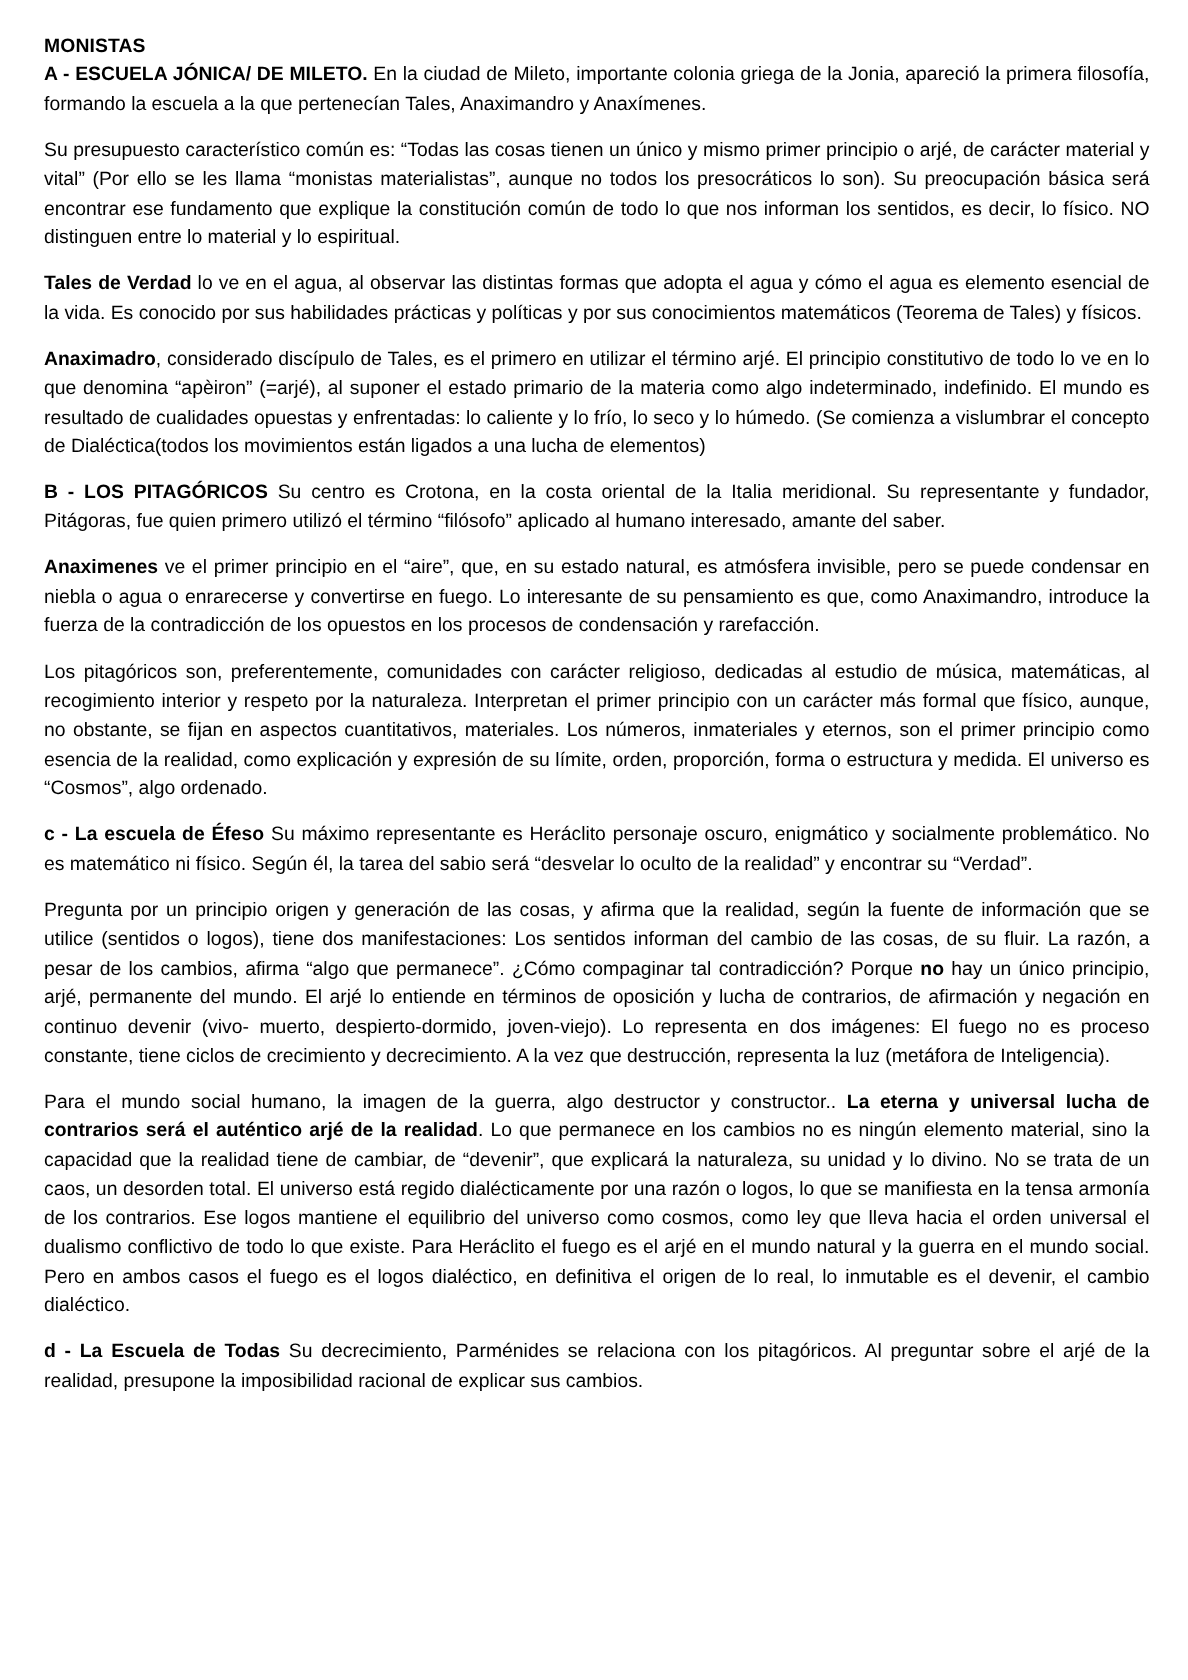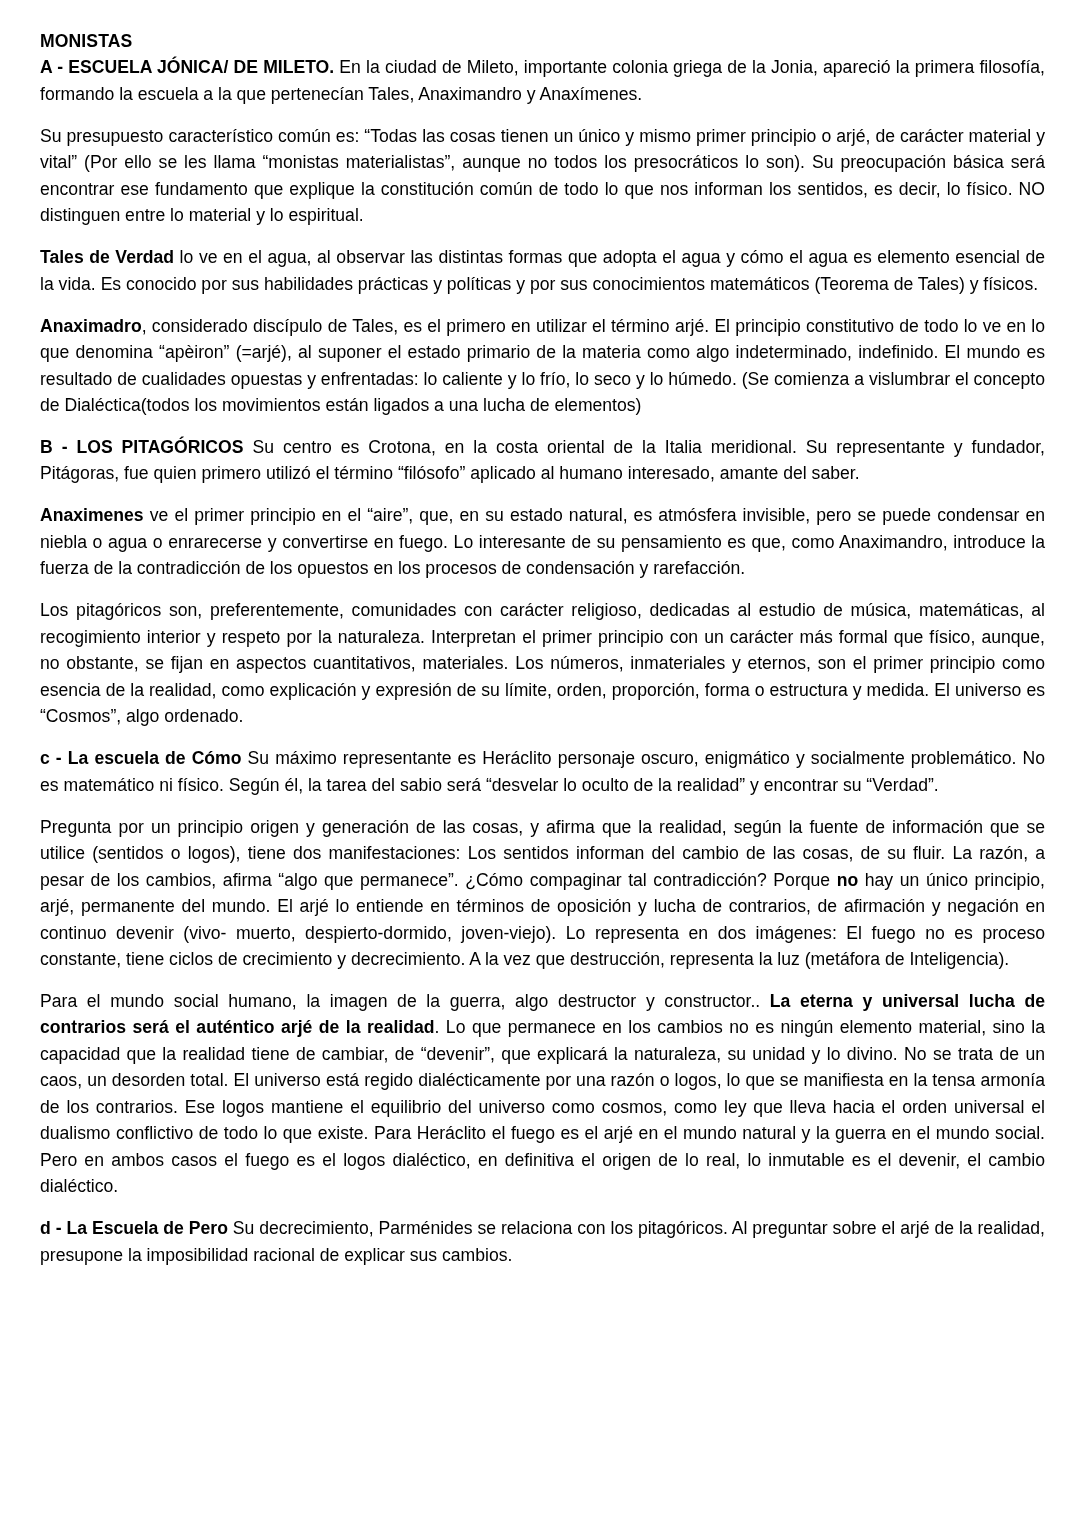--- a/index.html
+++ b/index.html
@@ -58,20 +58,20 @@
 
     <p class="para"><span class="b">A - ESCUELA JÓNICA/ DE MILETO.</span><span> En la ciudad de Mileto, importante colonia griega de la Jonia, apareció la primera filosofía, formando la escuela a la que pertenecían Tales, Anaximandro y Anaxímenes.</span></p>
     <p class="para"><span>Su presupuesto característico común es: “Todas las cosas tienen un único y mismo primer principio o arjé, de carácter material y vital” (Por ello se les llama “monistas materialistas”, aunque no todos los presocráticos lo son). Su preocupación básica será encontrar ese fundamento que explique la constitución común de todo lo que nos informan los sentidos, es decir, lo físico. NO distinguen entre lo material y lo espiritual.</span></p>
     <p class="para"><span class="b">Tales de Verdad</span><span> lo ve en el agua, al observar las distintas formas que adopta el agua y cómo el agua es elemento esencial de la vida. Es conocido por sus habilidades prácticas y políticas y por sus conocimientos matemáticos (Teorema de Tales) y físicos.</span></p>
     <p class="para"><span class="b">Anaximadro</span><span>, considerado discípulo de Tales, es el primero en utilizar el término arjé. El principio constitutivo de todo lo ve en lo que denomina “apèiron” (=arjé), al suponer el estado primario de la materia como algo indeterminado, indefinido. El mundo es resultado de cualidades opuestas y enfrentadas: lo caliente y lo frío, lo seco y lo húmedo. (Se comienza a vislumbrar el concepto de Dialéctica(todos los movimientos están ligados a una lucha de elementos)</span></p>
     <p class="para"><span class="b">B - LOS PITAGÓRICOS</span><span> Su centro es Crotona, en la costa oriental de la Italia meridional. Su representante y fundador, Pitágoras, fue quien primero utilizó el término “filósofo” aplicado al humano interesado, amante del saber.</span></p>
 
     <p class="para"><span class="b">Anaximenes</span><span> ve el primer principio en el “aire”, que, en su estado natural, es atmósfera invisible, pero se puede condensar en niebla o agua o enrarecerse y convertirse en fuego. Lo interesante de su pensamiento es que, como Anaximandro, introduce la fuerza de la contradicción de los opuestos en los procesos de condensación y rarefacción.</span></p>
     <p class="para"><span>Los pitagóricos son, preferentemente, comunidades con carácter religioso, dedicadas al estudio de música, matemáticas, al recogimiento interior y respeto por la naturaleza. Interpretan el primer principio con un carácter más formal que físico, aunque, no obstante, se fijan en aspectos cuantitativos, materiales. Los números, inmateriales y eternos, son el primer principio como esencia de la realidad, como explicación y expresión de su límite, orden, proporción, forma o estructura y medida. El universo es “Cosmos”, algo ordenado.</span></p>
 
-    <p class="para"><span class="b">c - La escuela de Cómo</span><span> Su máximo representante es Heráclito personaje oscuro, enigmático y socialmente problemático. No es matemático ni físico. Según él, la tarea del sabio será “desvelar lo oculto de la realidad” y encontrar su “Verdad”.</span></p>
+    <p class="para"><span class="b">c - La escuela de Éfeso</span><span> Su máximo representante es Heráclito personaje oscuro, enigmático y socialmente problemático. No es matemático ni físico. Según él, la tarea del sabio será “desvelar lo oculto de la realidad” y encontrar su “Verdad”.</span></p>
     <p class="para"><span>Pregunta por un principio origen y generación de las cosas, y afirma que la realidad, según la fuente de información que se utilice (sentidos o logos), tiene dos manifestaciones: Los sentidos informan del cambio de las cosas, de su fluir. La razón, a pesar de los cambios, afirma “algo que permanece”. ¿Cómo compaginar tal contradicción? Porque </span><span class="b">no</span><span> hay un único principio, arjé, permanente del mundo. El arjé lo entiende en términos de oposición y lucha de contrarios, de afirmación y negación en continuo devenir (vivo- muerto, despierto-dormido, joven-viejo). Lo representa en dos imágenes: El fuego no es proceso constante, tiene ciclos de crecimiento y decrecimiento. A la vez que destrucción, representa la luz (metáfora de Inteligencia).</span></p>
     <p class="para"><span>Para el mundo social humano, la imagen de la guerra, algo destructor y constructor.. </span><span class="b">La eterna y universal lucha de contrarios será el auténtico arjé de la realidad</span><span>. Lo que permanece en los cambios no es ningún elemento material, sino la capacidad que la realidad tiene de cambiar, de “devenir”, que explicará la naturaleza, su unidad y lo divino. No se trata de un caos, un desorden total. El universo está regido dialécticamente por una razón o logos, lo que se manifiesta en la tensa armonía de los contrarios. Ese logos mantiene el equilibrio del universo como cosmos, como ley que lleva hacia el orden universal el dualismo conflictivo de todo lo que existe. Para Heráclito el fuego es el arjé en el mundo natural y la guerra en el mundo social. Pero en ambos casos el fuego es el logos dialéctico, en definitiva el origen de lo real, lo inmutable es el devenir, el cambio dialéctico.</span></p>
 
-    <p class="para tight"><span class="b">d - La Escuela de Pero</span><span> Su decrecimiento, Parménides se relaciona con los pitagóricos. Al preguntar sobre el arjé de la realidad, presupone la imposibilidad racional de explicar sus cambios.</span></p>
+    <p class="para tight"><span class="b">d - La Escuela de Todas</span><span> Su decrecimiento, Parménides se relaciona con los pitagóricos. Al preguntar sobre el arjé de la realidad, presupone la imposibilidad racional de explicar sus cambios.</span></p>
 
   </div>
 </div>
 
 </body></html>

